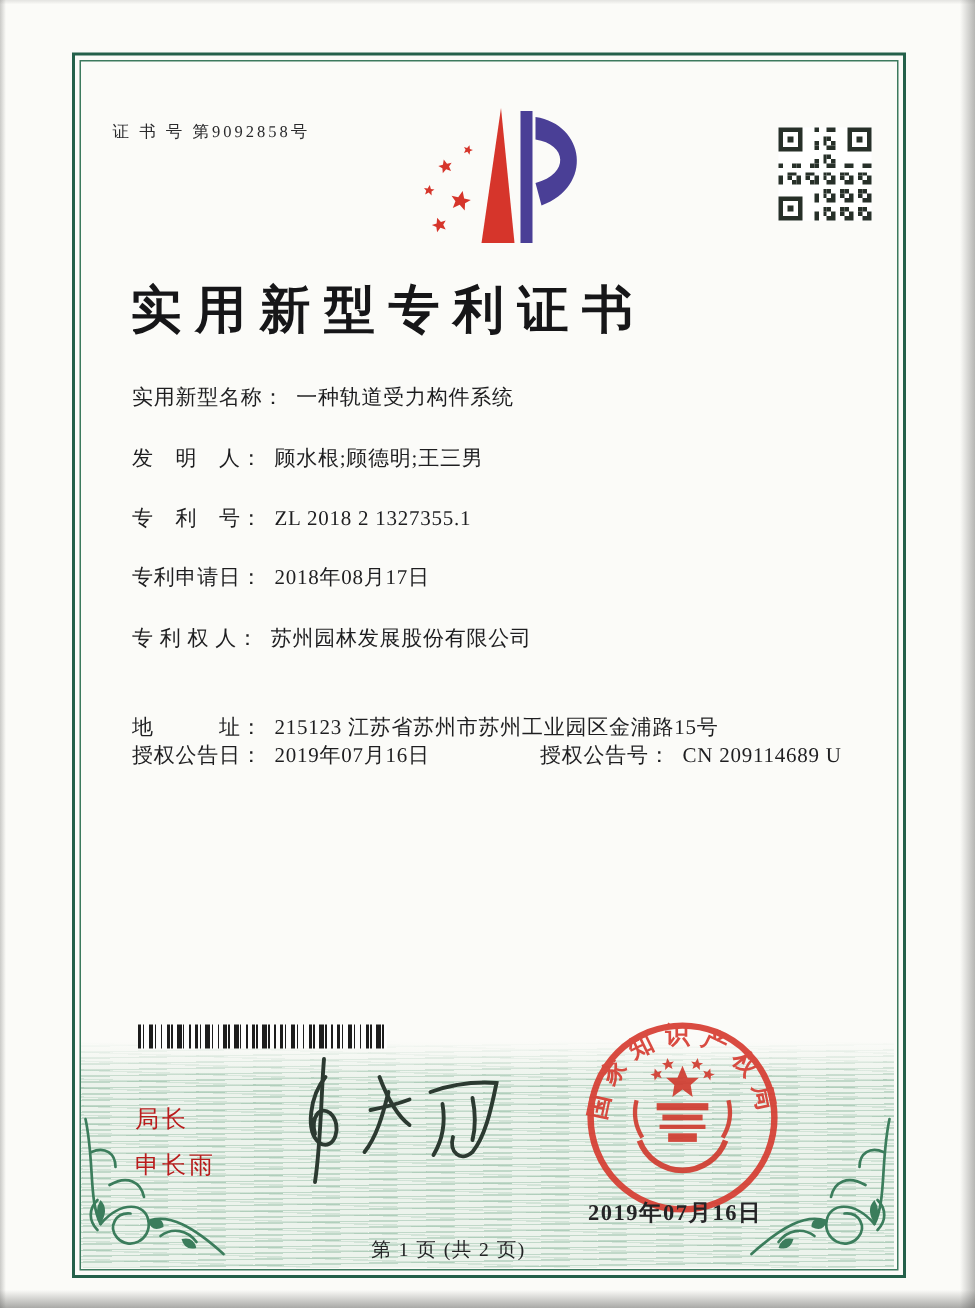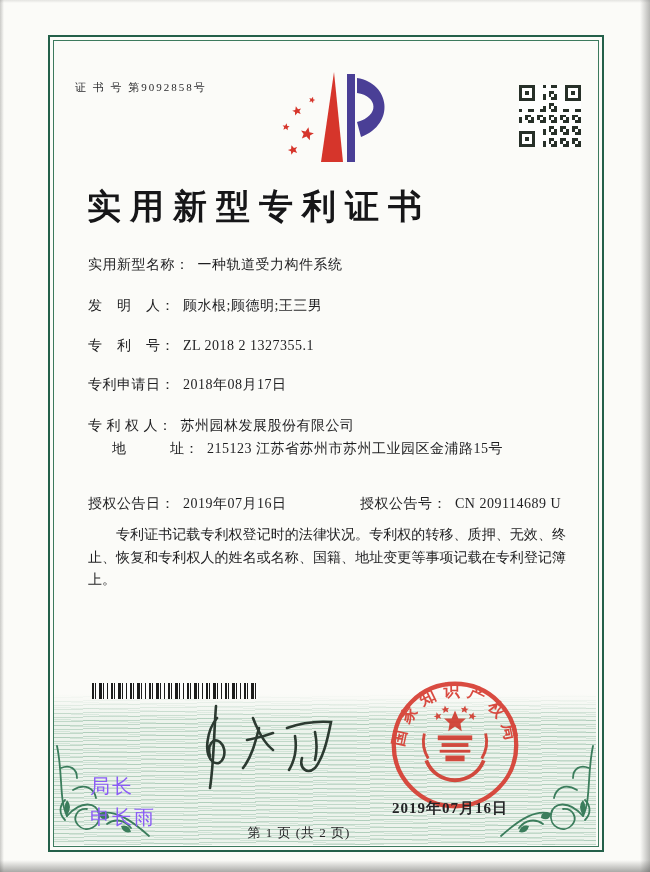--- a/index.html
+++ b/index.html
@@ -44,34 +44,34 @@
   .qr-finder i{position:absolute;left:3px;top:3px;width:4px;height:4px;background:#273029;}
   .qr-finder.tl{left:0;top:0;} .qr-finder.tr{right:0;top:0;} .qr-finder.bl{left:0;bottom:0;}
 
   .doc-title{left:0;top:184px;width:518px;text-align:center;font-size:34px;font-weight:700;
     letter-spacing:9px;color:#161618;}
 
   .field-row{left:88px;font-size:14px;letter-spacing:.5px;white-space:nowrap;}
   .field-row .lbl{display:inline-block;min-width:84px;}
   .field-row .val{margin-left:4px;}
   .fr0{top:256px;} .fr1{top:297px;} .fr2{top:337px;} .fr3{top:376px;}
-  .fr4{top:417px;} .fr5{top:440px;margin-left:24px;} .fr6{top:495px;}
+  .fr4{top:417px;} .fr5{top:476px;} .fr6{top:495px;}
   .grant-no{position:absolute;left:272px;top:0;white-space:nowrap;}
 
   .paras{left:88px;top:524px;width:478px;font-size:14px;line-height:22.5px;text-align:justify;}
   .paras p{margin:0;text-indent:2em;}
 
   .barcode{left:92px;top:683px;width:166px;height:16px;z-index:5;
     background:repeating-linear-gradient(90deg,
       #1c1c1c 0 2px,#fdfdfd 2px 3px,#1c1c1c 3px 4px,#fdfdfd 4px 7px,
       #1c1c1c 7px 10px,#fdfdfd 10px 11px,#1c1c1c 11px 12px,#fdfdfd 12px 15px,
       #1c1c1c 15px 16px,#fdfdfd 16px 19px);}
 
-  .signer{left:90px;top:731px;font-size:20px;line-height:31px;letter-spacing:2px;color:#8b5cf6;
-    font-family:"Liberation Sans","DejaVu Sans",sans-serif;margin-top:40px;}
+  .signer{left:90px;top:731px;font-size:16px;line-height:31px;letter-spacing:2px;color:#b91c1c;
+    font-family:"Liberation Sans","DejaVu Sans",sans-serif;}
   .signature{left:183px;top:700px;width:165px;height:96px;}
 
   .seal{left:388px;top:678px;width:134px;height:134px;}
   .seal-date{left:392px;top:799px;width:140px;font-size:15px;letter-spacing:1px;color:#242426;font-weight:700;}
 
   .footer-page{left:0;top:824px;width:598px;text-align:center;font-size:13px;letter-spacing:1px;color:#232325;}
 
   .flourish{width:106px;height:106px;z-index:3;}
   .flourish.bl{left:51px;top:740px;}
   .flourish.br{left:493px;top:740px;transform:scaleX(-1);}
@@ -623,21 +623,20 @@
 <div class="abs field-row fr6">
   <span class="lbl">授权公告日：</span>
   <span class="val">2019年07月16日</span>
   <span class="grant-no">
     <span class="lbl">授权公告号：</span>
     <span class="val">CN 209114689 U</span>
   </span>
 </div>
 
 <div class="abs paras">
-  <p>专利证书记载专利权登记时的法律状况。专利权的转移、质押、无效、终止、恢复和专利权人的姓名或名称、国籍、地址变更等事项记载在专利登记簿上。</p>
 </div>
 
 <div class="abs barcode"></div>
 
 <div class="abs signer">
   <div>局长</div>
   <div>申长雨</div>
 </div>
 
 <svg class="abs signature" viewBox="0 0 165 96">

